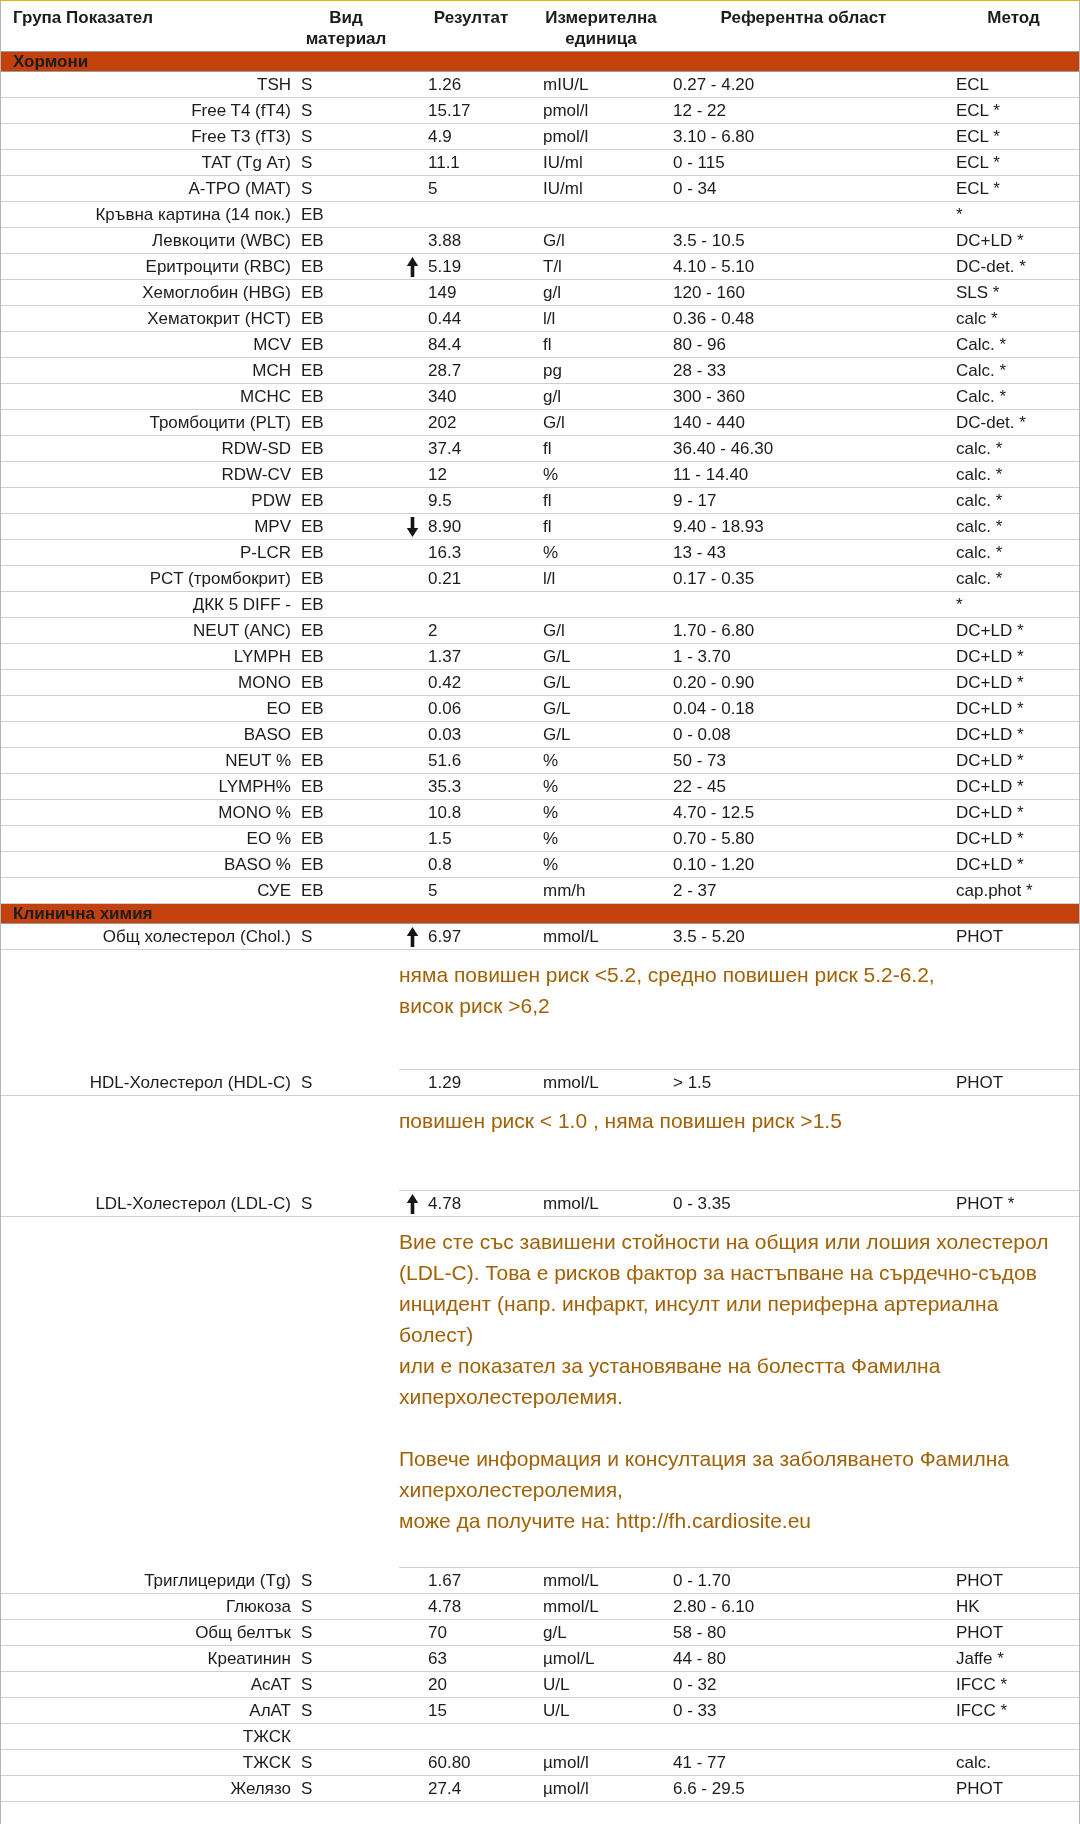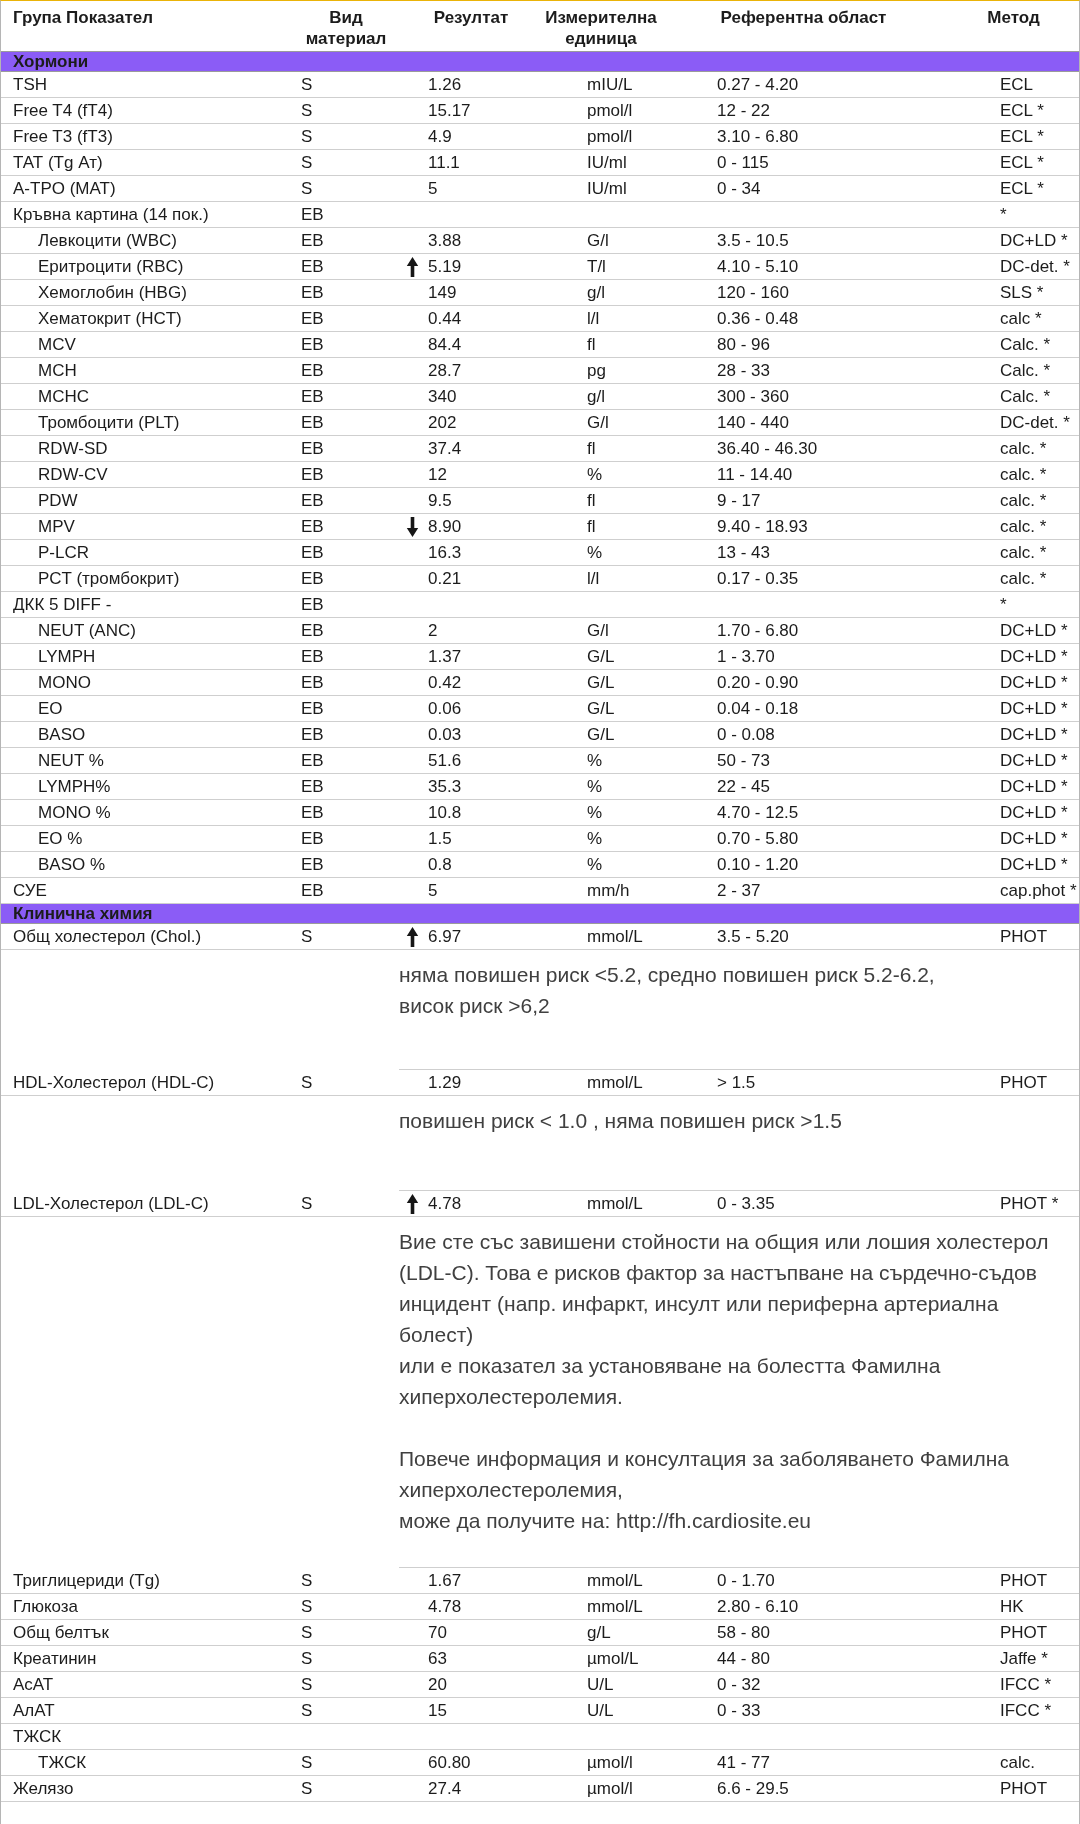--- a/index.html
+++ b/index.html
@@ -19,48 +19,48 @@
   .th{font-weight:bold;font-size:17px;line-height:21px;padding-top:6px;text-align:center;box-sizing:border-box;flex:0 0 auto;}
   .th.c-name{text-align:left;padding-left:12px;}
   .c-name{width:290px;}
   .c-mat{width:110px;}
   .c-res{width:140px;}
   .c-unit{width:120px;}
   .c-ref{width:285px;}
   .c-met{width:135px;}
   .section-row{
     height:21px;margin-top:-1px;box-sizing:border-box;
-    background:#8b5cf6;
+    background:#c2410c;
     border-top:1px solid #9b9b9b;border-bottom:1px solid #9b9b9b;
     display:flex;align-items:center;
     padding-left:12px;font-weight:bold;font-size:17px;
   }
   .data-row{
     display:flex;align-items:center;position:relative;
     height:26px;box-sizing:border-box;
     border-bottom:1px solid #cfcfcf;
     font-size:17px;
   }
   .cell{box-sizing:border-box;flex:0 0 auto;white-space:nowrap;overflow:visible;}
-  .cell.c-name{padding-left:12px;}
+  .cell.c-name{padding-left:12px;text-align:right;}
   .data-row.indent .cell.c-name{padding-left:37px;}
   .cell.c-mat{padding-left:10px;}
   .cell.c-res{padding-left:5px;display:flex;align-items:center;}
-  .cell.c-unit{padding-left:2px;margin-left:44px;}
+  .cell.c-unit{padding-left:2px;}
   .cell.c-ref{padding-left:12px;}
   .cell.c-met{padding-left:10px;}
   .flag{width:13px;height:20px;margin-right:9px;display:inline-flex;align-items:center;}
   .flag svg{display:block;}
   .flag-spacer{display:inline-block;width:22px;height:1px;}
   .partial-line{position:absolute;left:398px;right:0;top:-1px;height:1px;background:#cfcfcf;}
   .note-row{position:relative;box-sizing:border-box;}
   .note-text{
     position:absolute;left:398px;top:9px;width:672px;
     font-size:21px;line-height:31px;
-    white-space:pre-line;color:#404040;
+    white-space:pre-line;color:#a16207;
   }
 </style>
 </head>
 <body>
 
 <div class="report">
   <div class="thead">
     <div class="th c-name">Група Показател</div>
     <div class="th c-mat">Вид материал</div>
     <div class="th c-res">Резултат</div>

